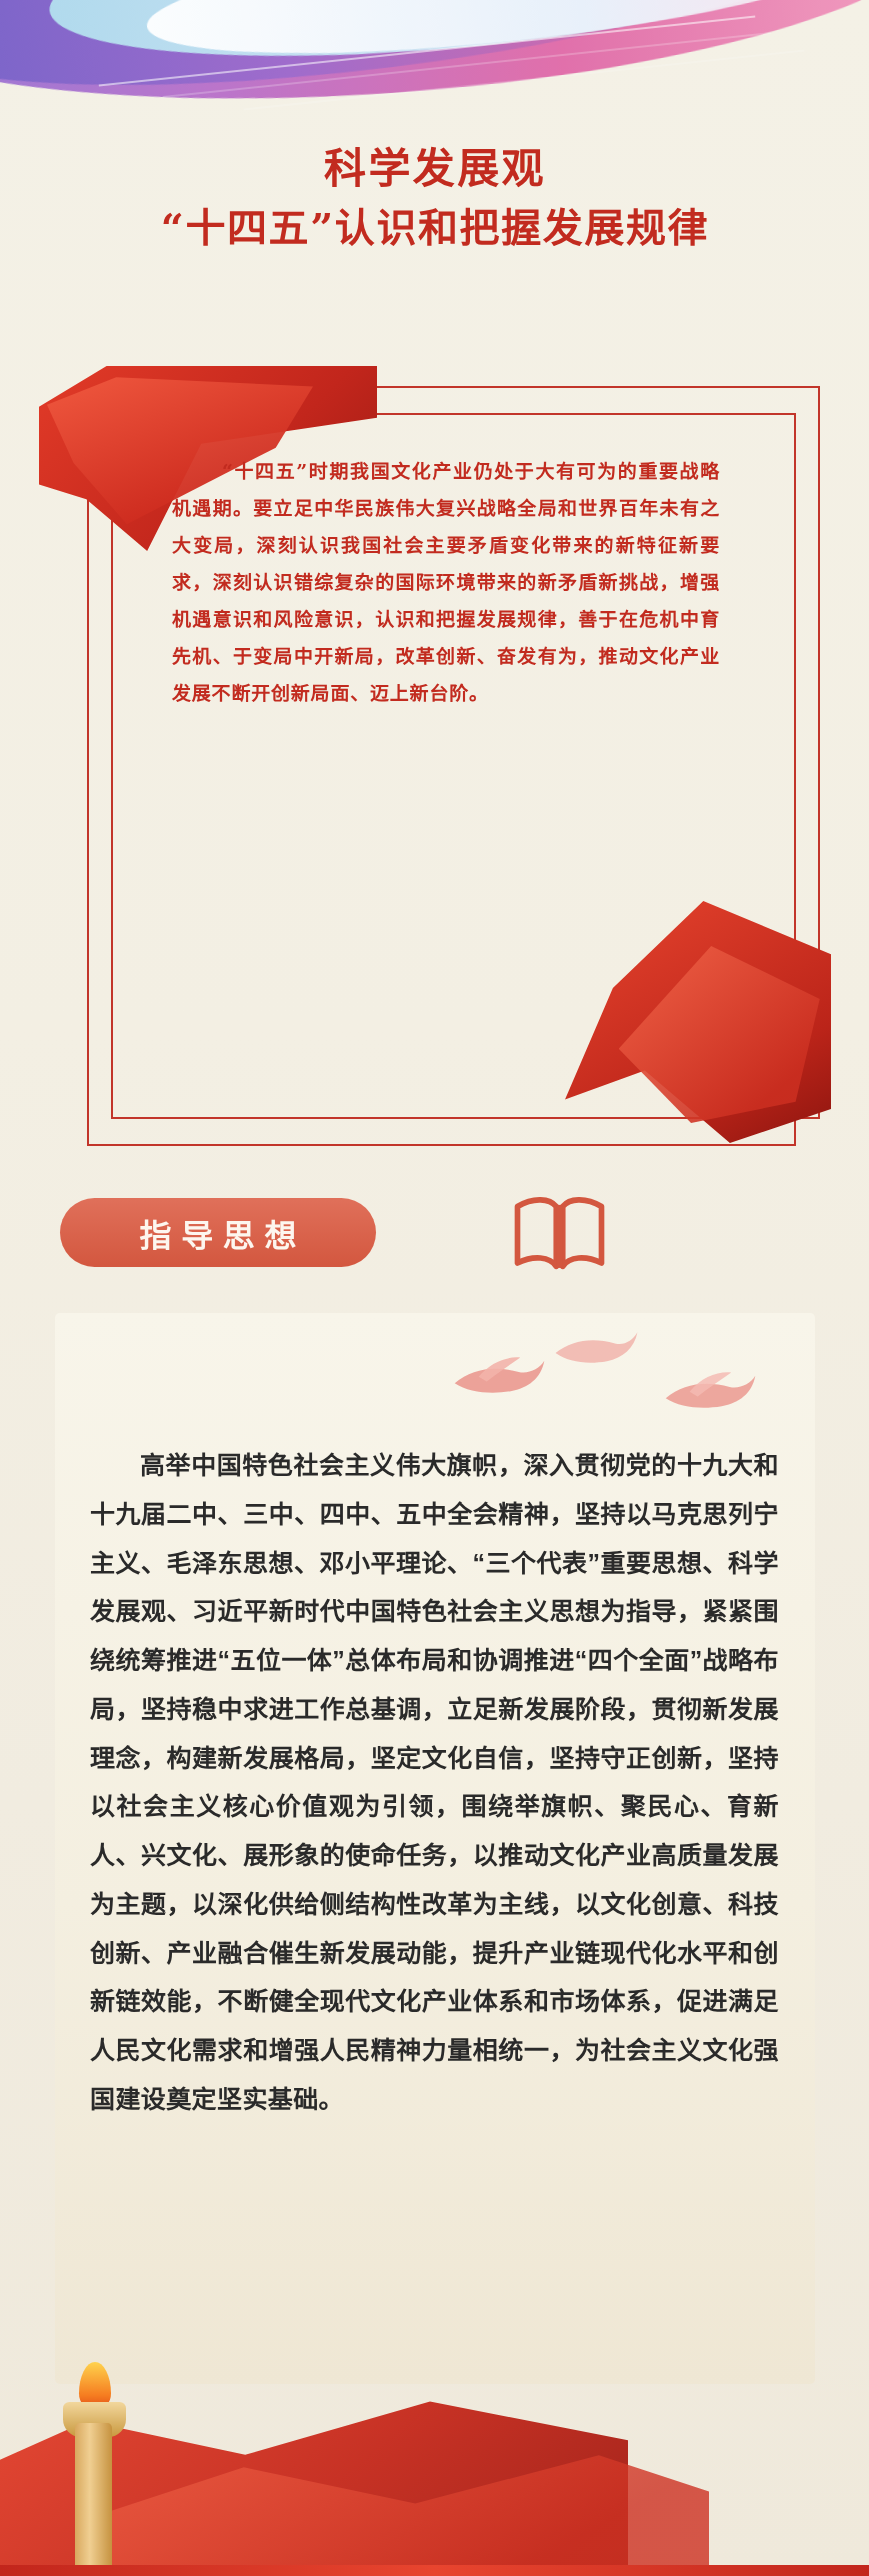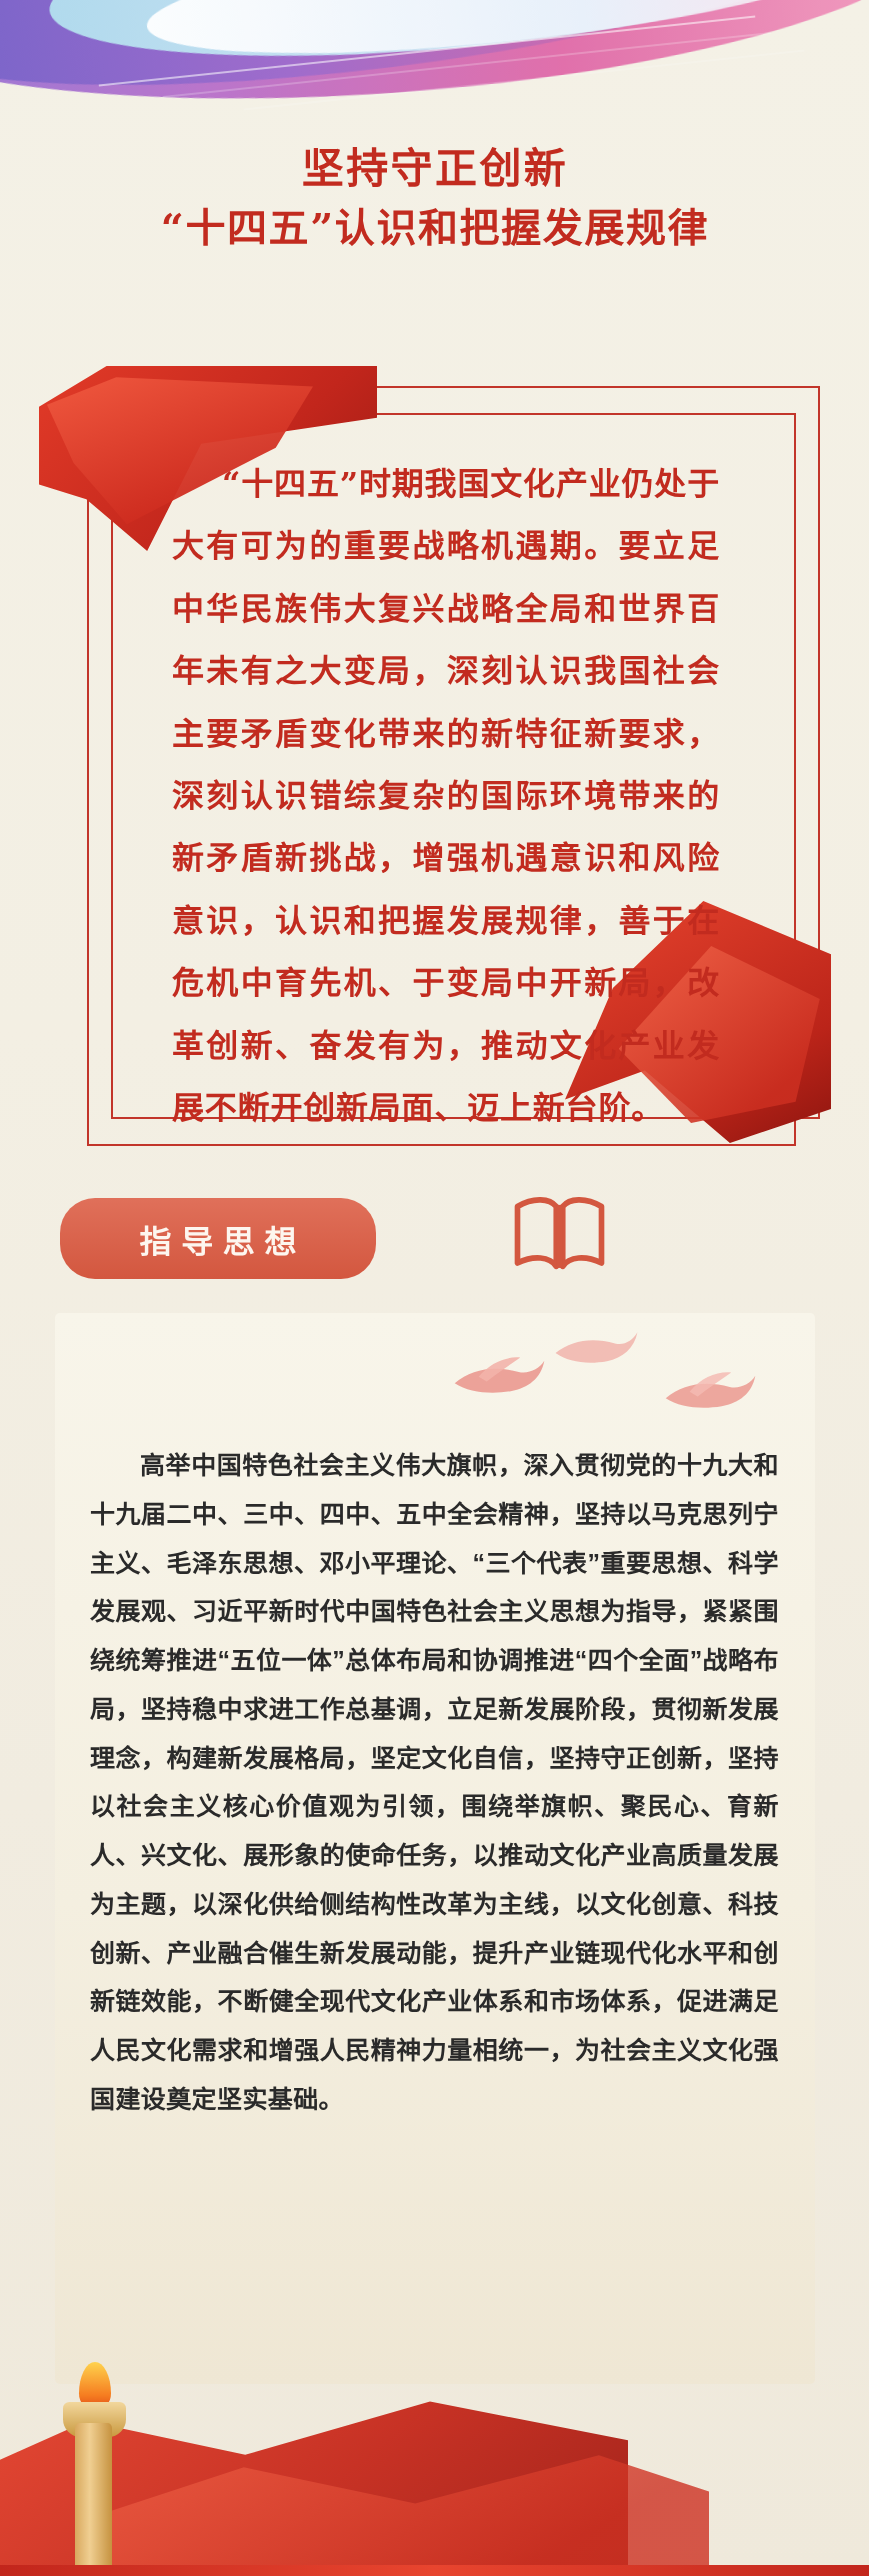--- a/index.html
+++ b/index.html
@@ -155,41 +155,41 @@
     opacity: 0.9;
   }
 
   .banner-text {
     position: absolute;
     left: 133px;
     top: 87px;
     width: 548px;
     font-family: "DejaVu Serif", "Liberation Serif", serif;
     font-weight: bold;
-    font-size: 32px;
+    font-size: 19px;
     line-height: 1.95;
     color: #c22b1f;
     letter-spacing: 0.8px;
     text-align: justify;
     text-indent: 50px;
   }
 
   
   .section-label-row {
     position: absolute;
     top: 1192px;
     left: 60px;
     width: 749px;
     height: 89px;
   }
   .pill {
     position: absolute;
     left: 0; top: 6.4px;
     width: 316px;
-    height: 81px;
+    height: 69px;
     border-radius: 35px;
     background: linear-gradient(180deg, #e0705a 0%, #d3573f 100%);
     display: flex;
     align-items: center;
     justify-content: center;
   }
   .pill span {
     font-family: "DejaVu Serif", "Liberation Serif", serif;
     font-weight: bold;
     font-size: 32px;
@@ -317,21 +317,21 @@
     <div class="wave w1"></div>
     <div class="wave w2"></div>
     <div class="wave w3"></div>
     <div class="wave w4"></div>
     <div class="streak" style="left:97px; top:50px; width:660px;"></div>
     <div class="streak" style="left:161px; top:64px; width:612px; opacity:.4;"></div>
     <div class="streak" style="left:242px; top:79px; width:564px; opacity:.3;"></div>
   </div>
 
   <div class="title-wrap">
-    <div class="title-main">坚持守正创新</div>
+    <div class="title-main">科学发展观</div>
     <div class="title-sub">“十四五”认识和把握发展规律</div>
   </div>
 
   <div class="banner-block">
     <div class="banner-frame"></div>
     <div class="banner-frame-2"></div>
     <div class="flag-tl"></div>
     <div class="flag-tl2"></div>
     <div class="flag-br"></div>
     <div class="flag-br2"></div>

